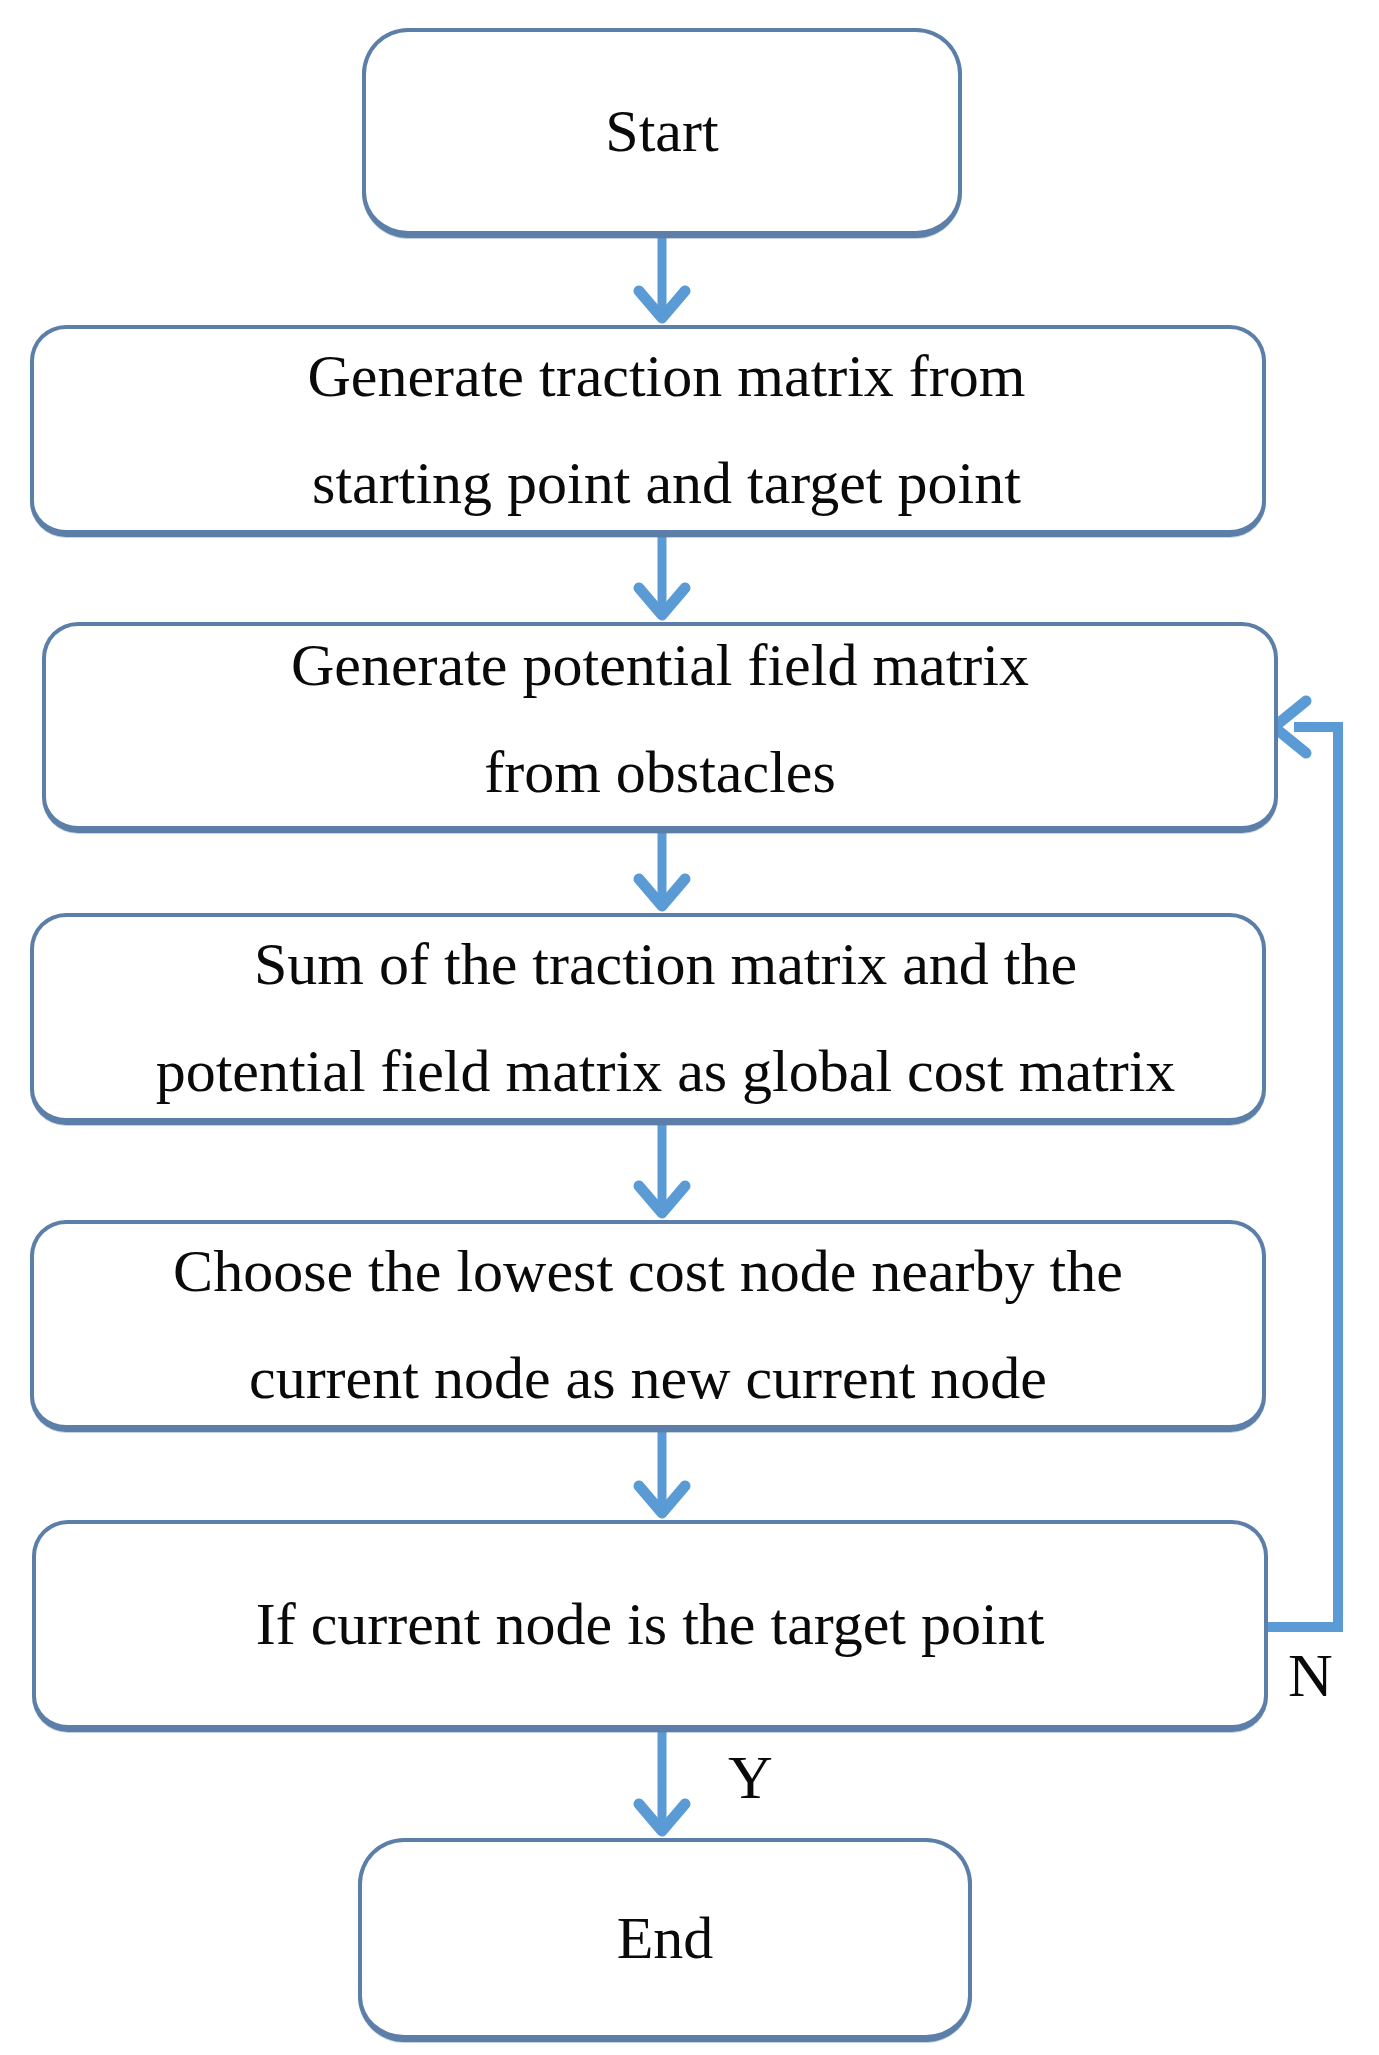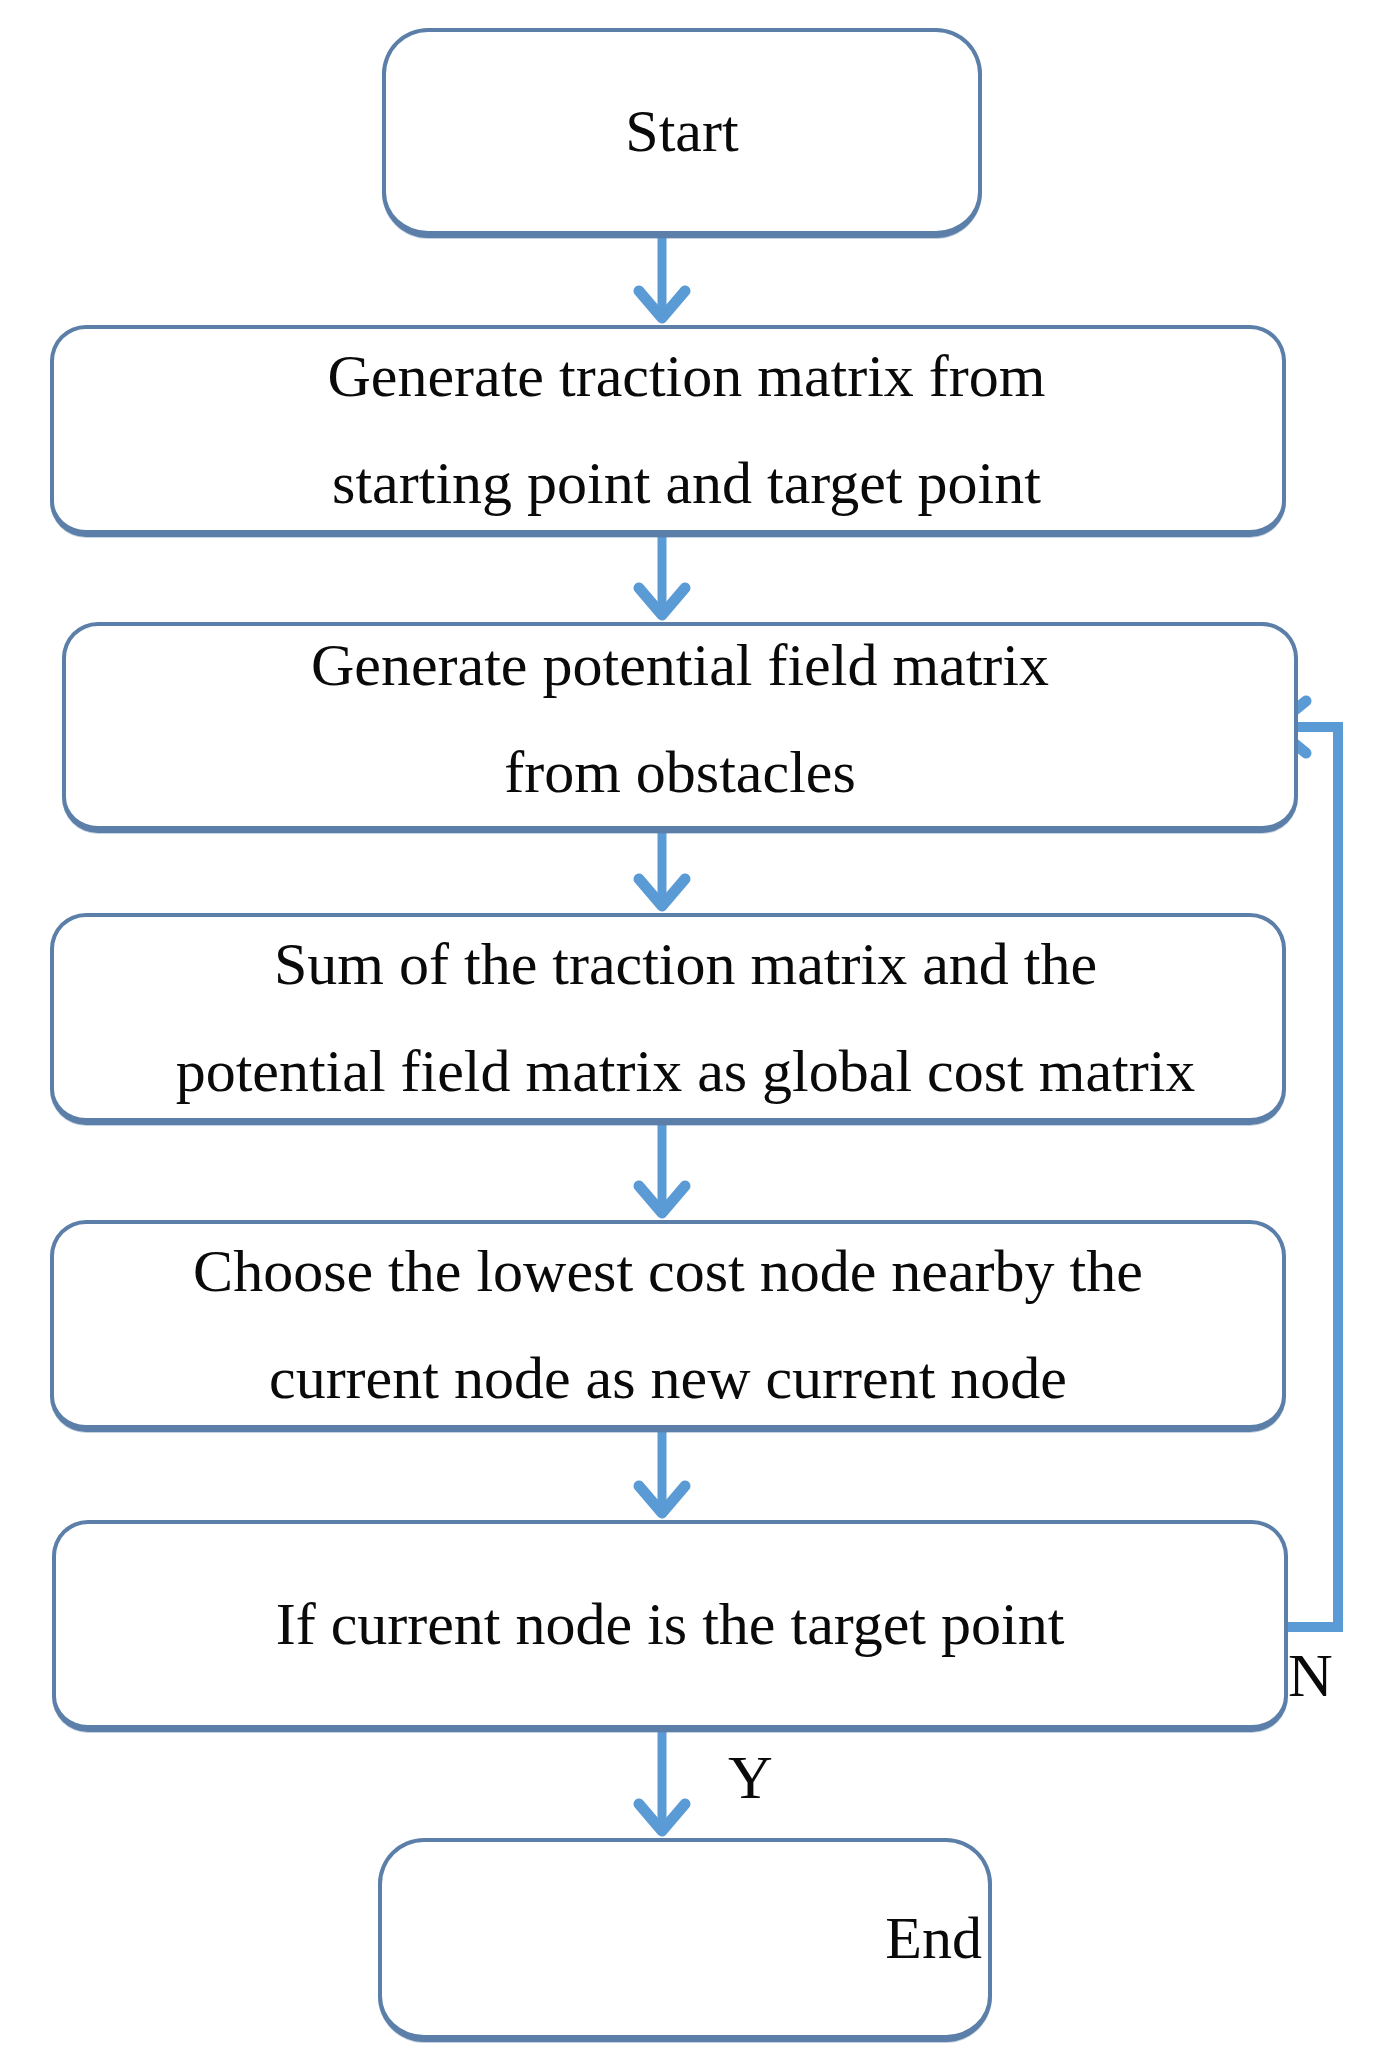--- a/index.html
+++ b/index.html
@@ -20,21 +20,20 @@
     display:flex;
     align-items:center;
     justify-content:center;
     text-align:center;
     background:#ffffff;
     border:4px solid var(--border,#5b7fa8);
     border-bottom-width:7px;
     border-radius:36px;
     box-sizing:border-box;
     box-shadow:0 1px 0 rgba(91,127,168,0.35);
-    margin-left:20px;
   }
   .node.terminal{border-radius:46px;}
   .node-label{
     white-space:pre-line;
     font-size:60px;
     line-height:1.78;
     color:var(--text,#0a0a0a);
     padding:0 6px;
   }
   .edge-label{
@@ -42,21 +41,21 @@
     font-size:62px;
     color:var(--text,#0a0a0a);
   }
   
   #n-start   {left:362px; top:28px;   width:600px;  height:210px;}
   #n-traction{left:30px;  top:325px;  width:1236px; height:212px;padding-left:37px;}
   #n-potential{left:42px; top:622px;  width:1236px; height:211px;align-items:flex-end;}
   #n-sum     {left:30px;  top:913px;  width:1236px; height:212px;padding-left:35px;}
   #n-choose  {left:30px;  top:1220px; width:1236px; height:212px;}
   #n-check   {left:32px;  top:1520px; width:1236px; height:212px;}
-  #n-end     {left:358px; top:1838px; width:614px;  height:204px;justify-content:flex-end;}
+  #n-end     {left:358px; top:1838px; width:614px;  height:204px;}
   #lbl-yes{left:728px; top:1742px;}
   #lbl-no {left:1288px;top:1640px;}
 </style>
 </head>
 <body>
 
 <div class="canvas">
 
   <svg class="edges" width="1379" height="2055" viewBox="0 0 1379 2055">
 

